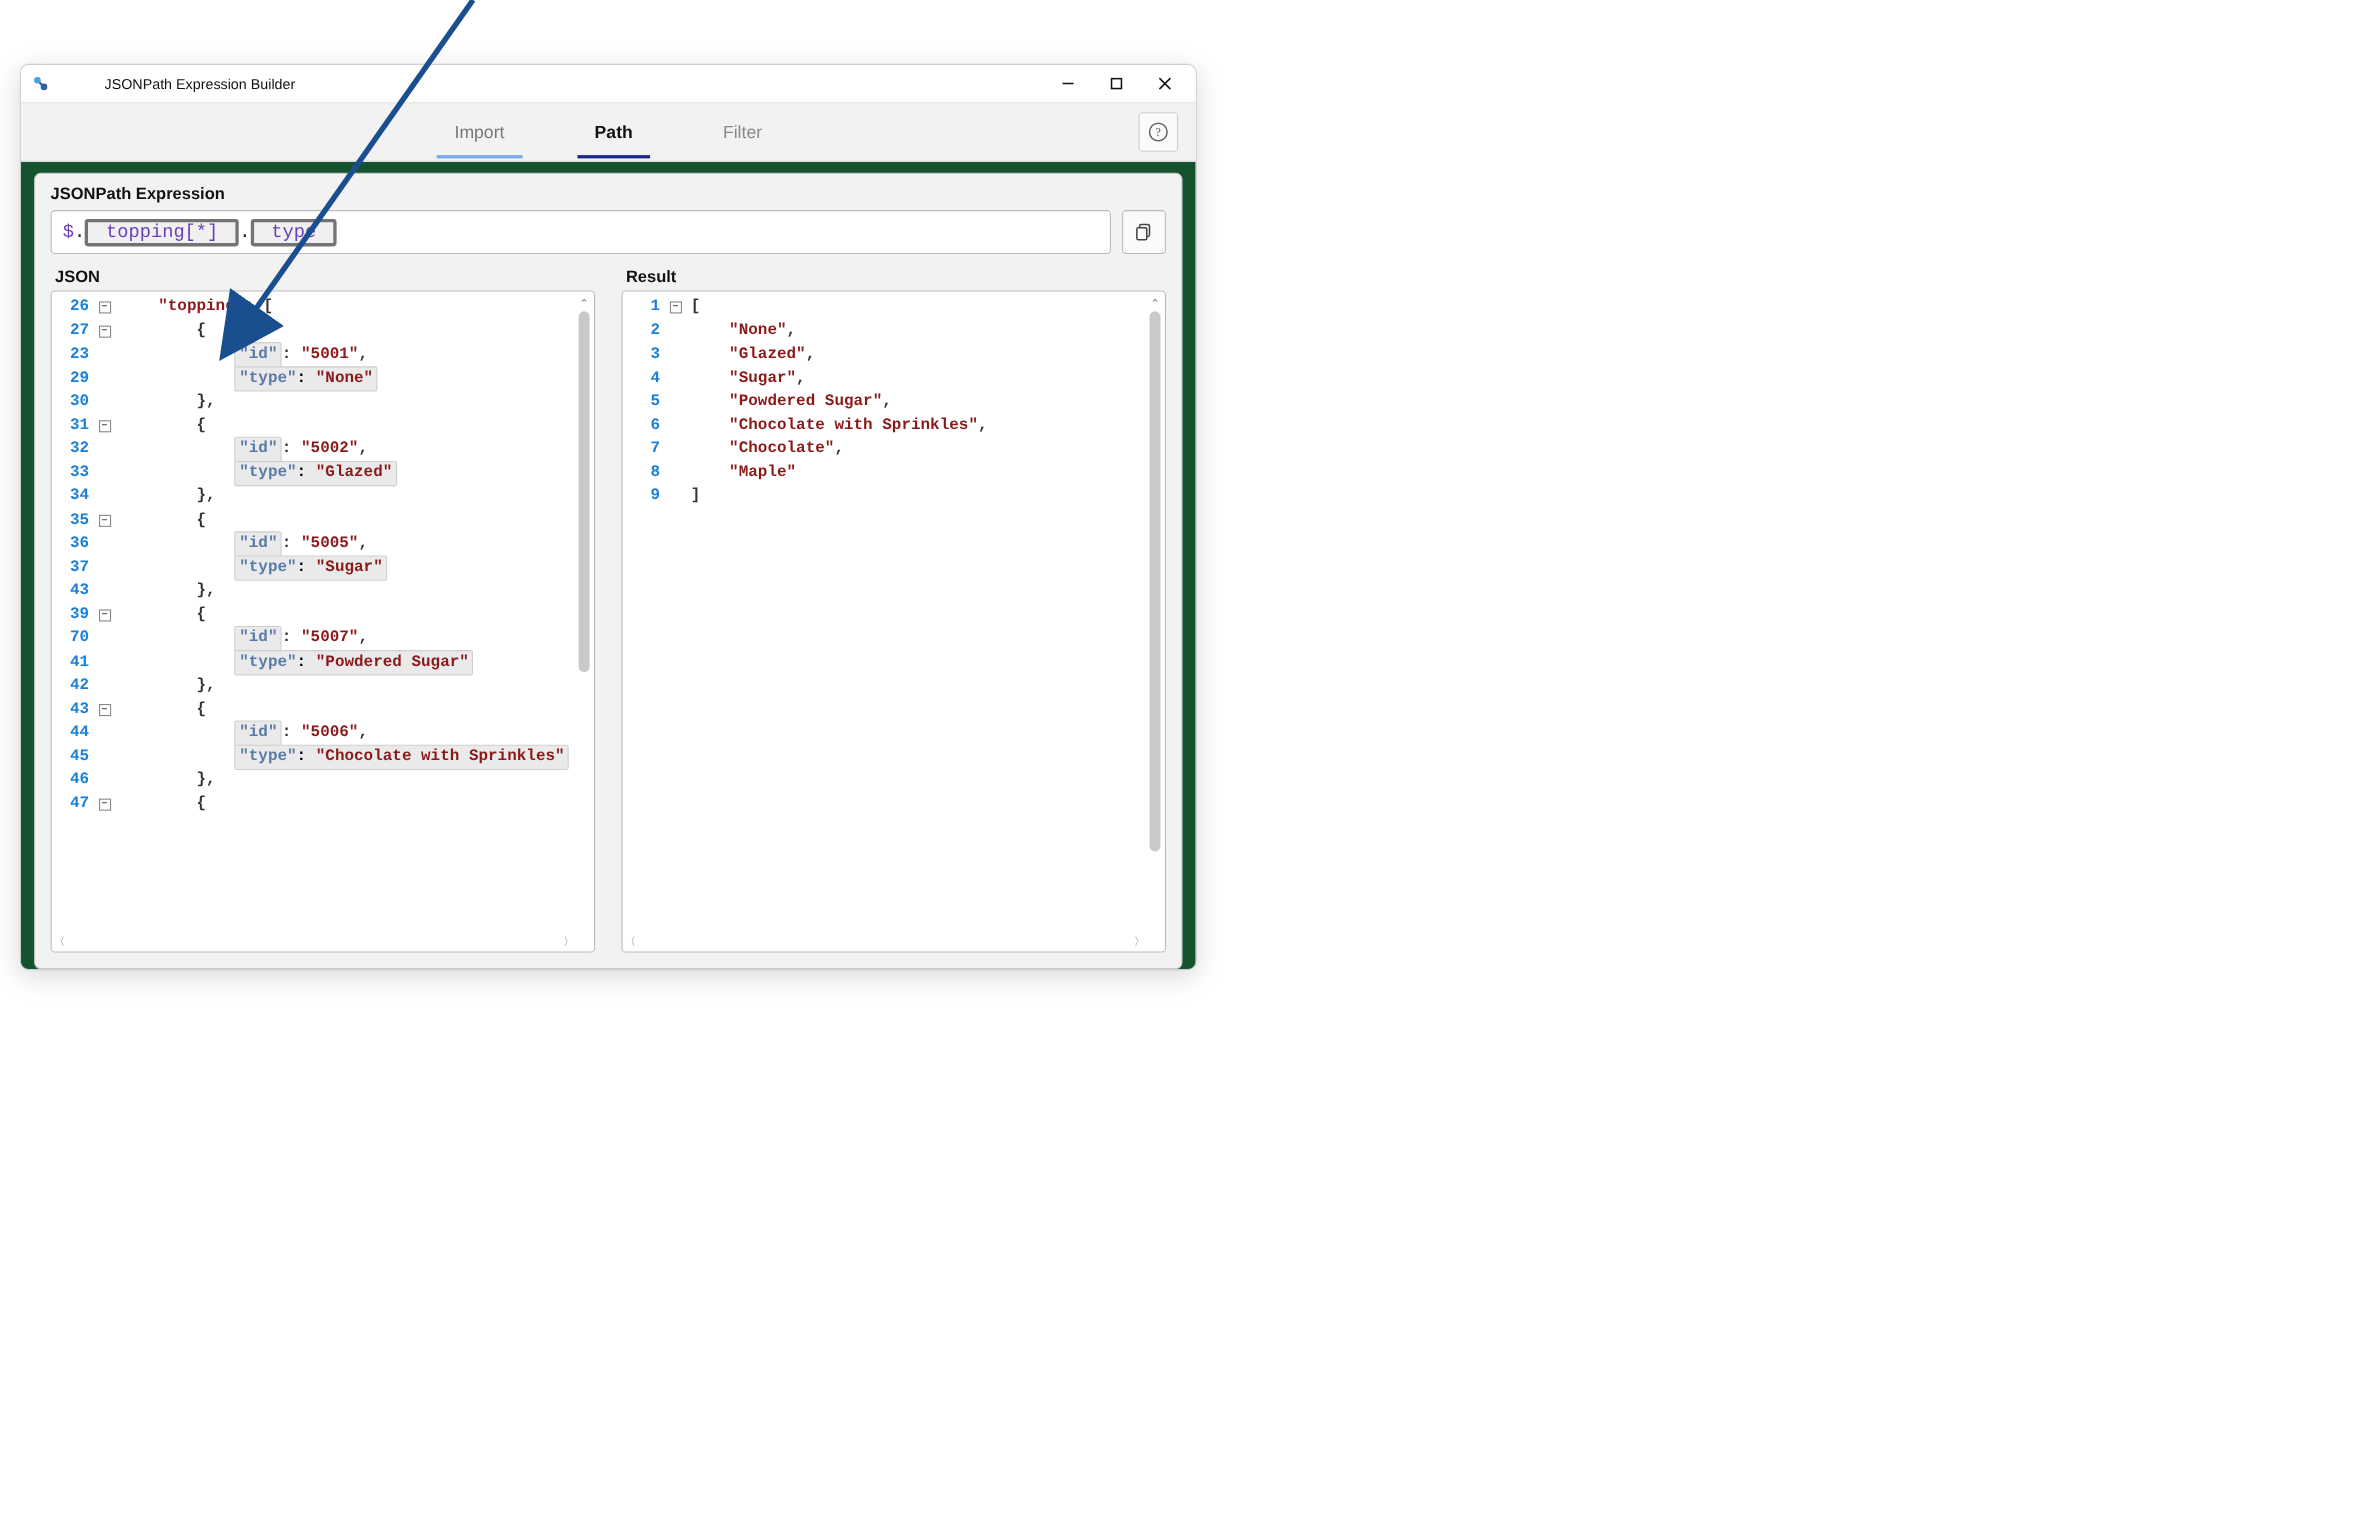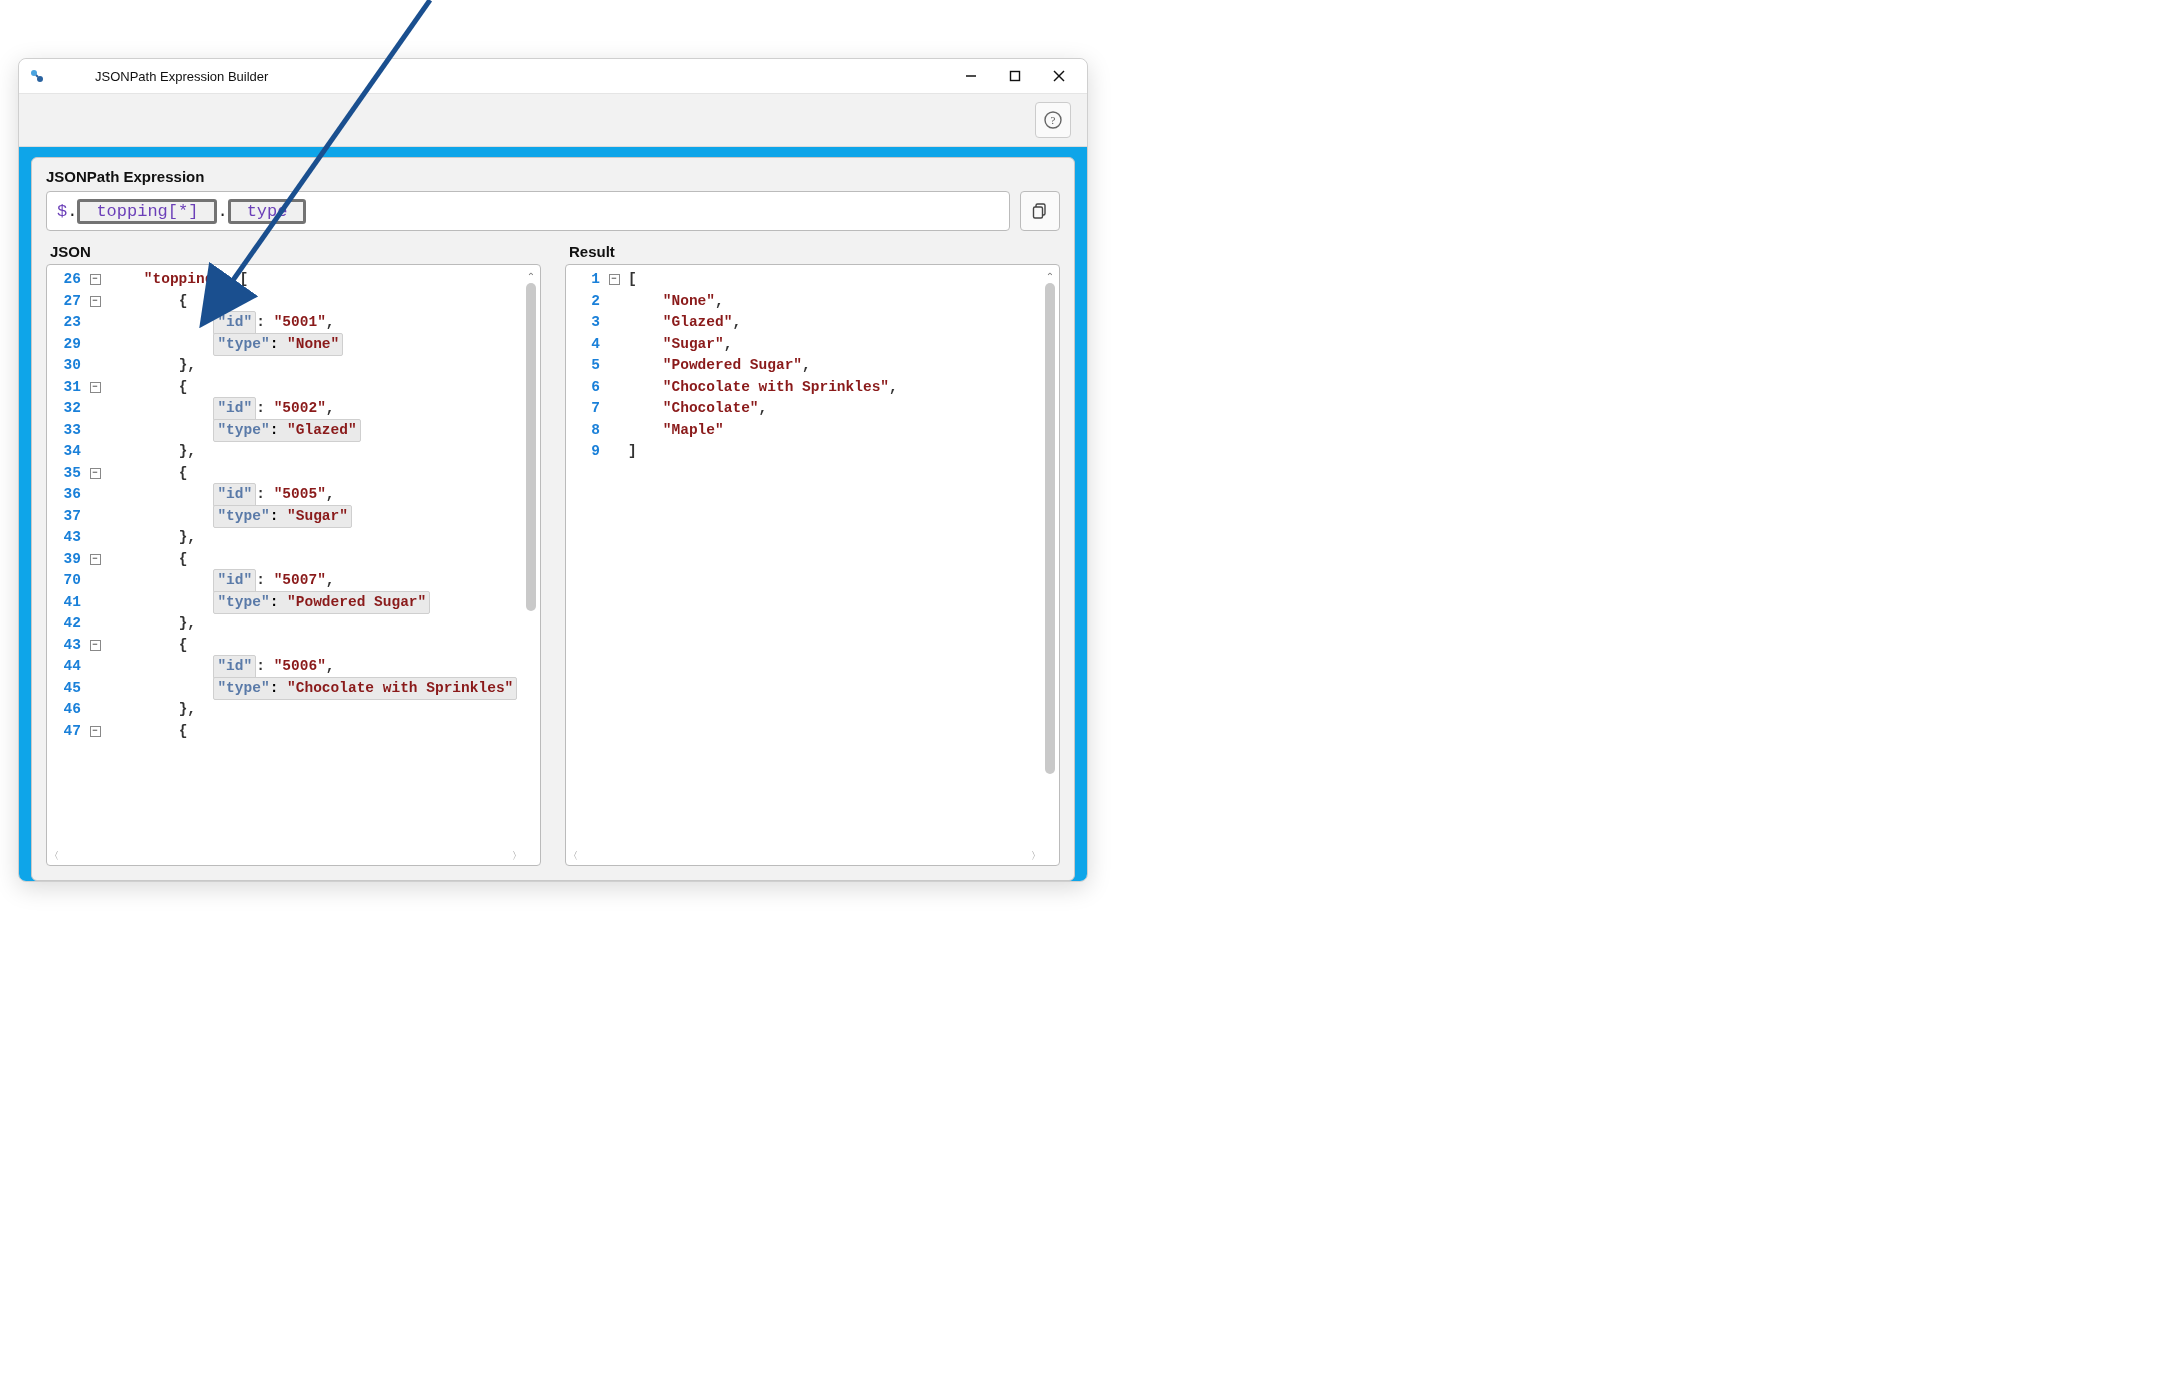--- a/index.html
+++ b/index.html
@@ -117,21 +117,21 @@
     border:1px solid #ccc;
     border-radius:4px;
     display:flex;align-items:center;justify-content:center;
     color:#555;
     background:#fafafa;
   }
   .body {
     flex:1;
     display:flex;
     flex-direction:column;
-    background:#0ea5e9;
+    background:#14532d;
   }
   .section-frame {
     margin: 10px 12px 0;
     border:1px solid #c8c8c8;
     border-radius:6px;
     background:#f2f2f2;
     padding: 10px 14px 14px;
     flex:1;
     display:flex;
     flex-direction:column;
@@ -331,20 +331,25 @@
         <div class="winbtn close">
           <svg width="12" height="12" viewBox="0 0 12 12">
               <line x1="1" y1="1" x2="11" y2="11" stroke="#111" stroke-width="1.4"></line>
               <line x1="11" y1="1" x2="1" y2="11" stroke="#111" stroke-width="1.4"></line>
             </svg>
         </div>
       </div>
     </div>
 
     <div class="toolbar-area">
+      <div class="tabs">
+        <div class="tab preactive">Import</div>
+        <div class="tab active">Path</div>
+        <div class="tab">Filter</div>
+      </div>
       <div class="help-btn">
         <svg width="18" height="18" viewBox="0 0 18 18">
           <circle cx="9" cy="9" r="8" fill="none" stroke="#666" stroke-width="1.4"></circle>
           <text x="9" y="13" text-anchor="middle" font-size="11" fill="#555" font-family="Segoe UI">?</text>
         </svg>
       </div>
     </div>
 
     <div class="body">
       <div class="section-frame">

